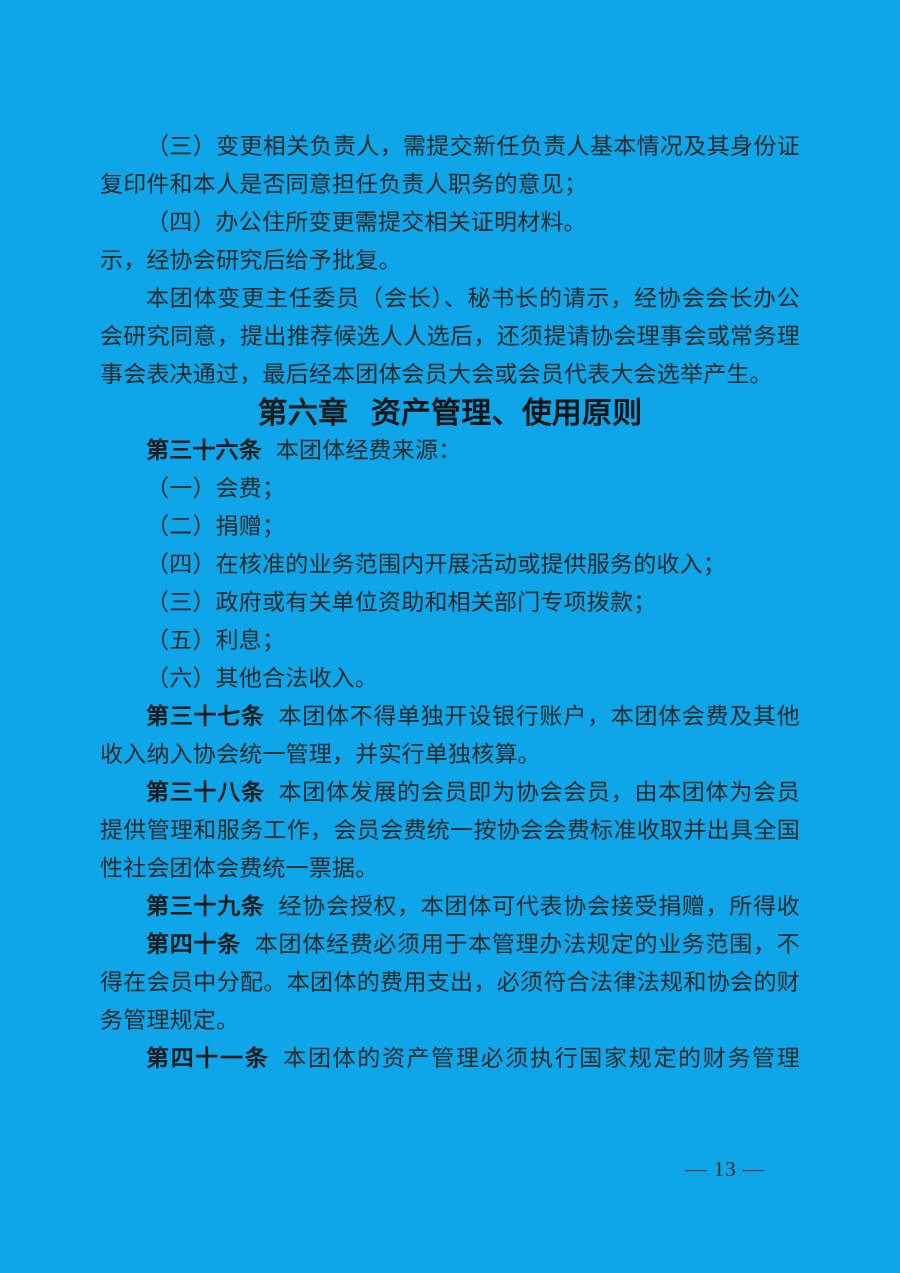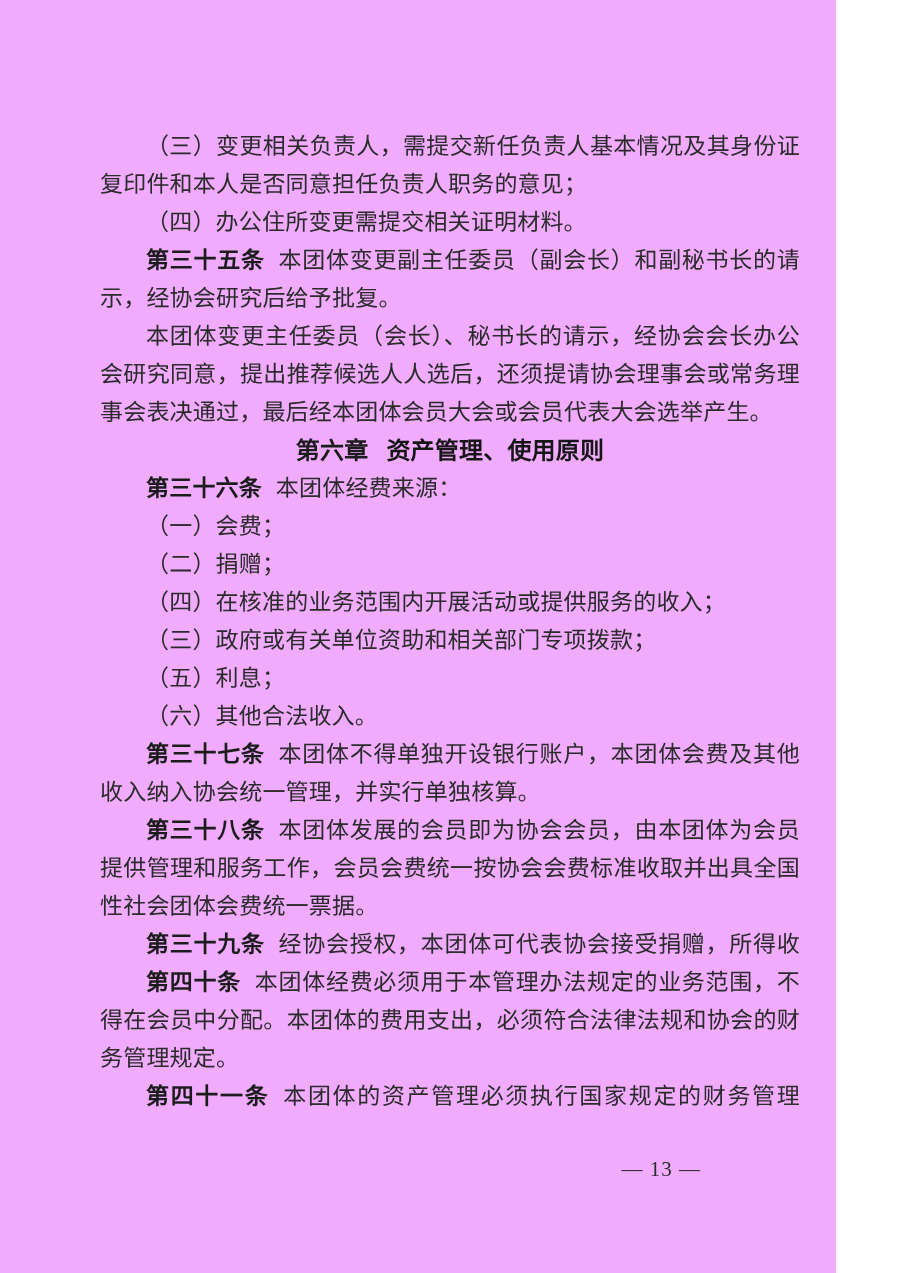--- a/index.html
+++ b/index.html
@@ -2,23 +2,23 @@
 <html lang="zh-CN"><head>
 <meta charset="utf-8">
 <style>
   html, body {
     margin: 0;
     padding: 0;
     background: #ffffff;
   }
   .page {
     position: relative;
-    width: 836px;
+    width: 900px;
     height: 1273px;
-    background: #f0abfc;
+    background: #0ea5e9;
     overflow: hidden;
     font-family: "Liberation Serif", "DejaVu Serif", serif;
     color: #2b2b2b;
   }
   .doc-body {
     position: absolute;
     top: 128px;
     left: 100px;
     width: 700px;
     font-size: 23px;
@@ -42,21 +42,21 @@
     color: #1c1c1c;
     margin-right: 0.6em;
   }
   .line.heading {
     text-align: left;
     text-align-last: center;
     text-indent: 0;
     font-family: "Liberation Sans", "DejaVu Sans", sans-serif;
     font-weight: 700;
     color: #161616;
-    font-size: 24px;
+    font-size: 30px;
   }
   .line.heading .lead {
     font-weight: 700;
     margin-right: 0.75em;
   }
   .page-number {
     position: absolute;
     top: 1152px;
     right: 135px;
     font-size: 21px;
@@ -67,21 +67,20 @@
   }
 </style>
 </head>
 <body>
 
 <div class="page">
   <div class="doc-body">
       <div class="line indent full"><span>（三）变更相关负责人，需提交新任负责人基本情况及其身份证</span></div>
       <div class="line"><span>复印件和本人是否同意担任负责人职务的意见；</span></div>
       <div class="line indent"><span>（四）办公住所变更需提交相关证明材料。</span></div>
-      <div class="line indent full"><span class="lead">第三十五条</span><span>本团体变更副主任委员（副会长）和副秘书长的请</span></div>
       <div class="line"><span>示，经协会研究后给予批复。</span></div>
       <div class="line indent full"><span>本团体变更主任委员（会长）、秘书长的请示，经协会会长办公</span></div>
       <div class="line full"><span>会研究同意，提出推荐候选人人选后，还须提请协会理事会或常务理</span></div>
       <div class="line"><span>事会表决通过，最后经本团体会员大会或会员代表大会选举产生。</span></div>
       <div class="line heading"><span class="lead">第六章</span><span>资产管理、使用原则</span></div>
       <div class="line indent"><span class="lead">第三十六条</span><span>本团体经费来源：</span></div>
       <div class="line indent"><span>（一）会费；</span></div>
       <div class="line indent"><span>（二）捐赠；</span></div>
       <div class="line indent"><span>（四）在核准的业务范围内开展活动或提供服务的收入；</span></div>
       <div class="line indent"><span>（三）政府或有关单位资助和相关部门专项拨款；</span></div>

